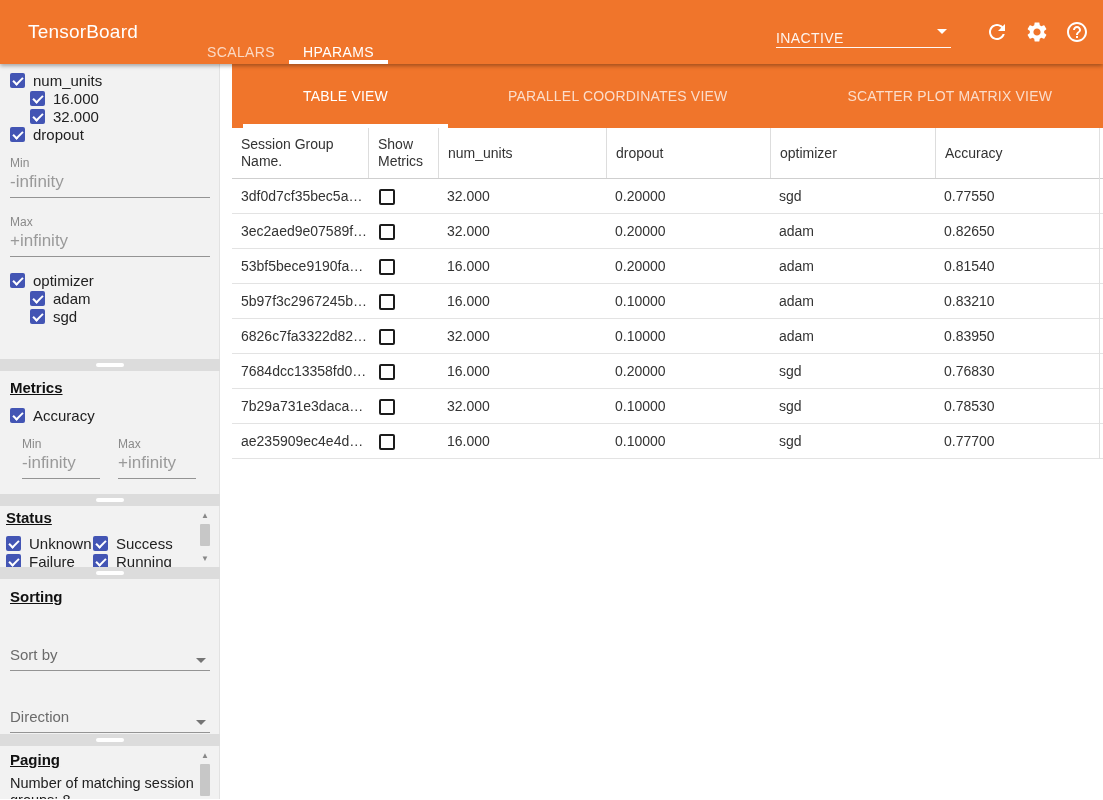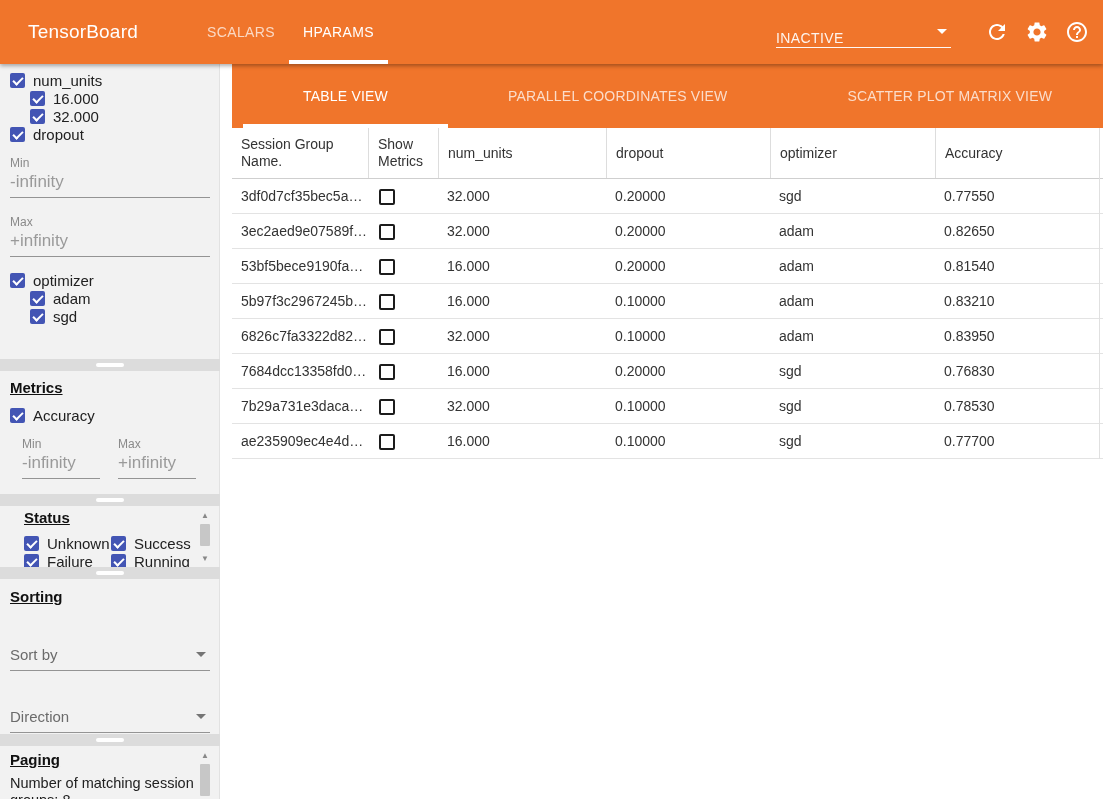--- a/index.html
+++ b/index.html
@@ -5,21 +5,21 @@
   * { margin:0; padding:0; box-sizing:border-box; }
   html,body { width:1103px; height:800px; overflow:hidden;
     font-family:"Liberation Sans","DejaVu Sans",sans-serif; background:#fff; }
 
   
   .topbar { position:relative; z-index:20; height:64px; background:#f0752b;
     display:flex; align-items:stretch; color:#fff;
     box-shadow:0 2px 4px rgba(0,0,0,.32); }
   .tb-title { align-self:center; margin-left:28px; font-size:19px; font-weight:500;
     letter-spacing:.2px; white-space:nowrap; }
-  .tb-nav { display:flex; margin-left:55px; }
+  .tb-nav { display:flex; margin-left:55px;align-items:flex-end; }
   .tb-nav .ttab { display:flex; align-items:center; padding:0 14px; font-size:14px;
     letter-spacing:.4px; color:rgba(255,255,255,.72); cursor:pointer;
     border-bottom:4px solid transparent; padding-top:4px; }
   .tb-nav .ttab.active { color:#fff; border-bottom-color:#fff; }
   .tb-right { margin-left:auto; display:flex; align-items:center; margin-right:14px; }
   .run-select { width:175px; height:32px; display:flex; align-items:center;
     justify-content:space-between; border-bottom:1px solid rgba(255,255,255,.95);
     margin-right:18px; cursor:pointer; }
   .run-select .val { font-size:14px; letter-spacing:.4px; color:rgba(255,255,255,.92);margin-top:12px; }
   .caret-down-w { width:0; height:0; border-left:5px solid transparent;
@@ -56,33 +56,33 @@
   .lbl-min { margin-top:13px; }
   .lbl-max { margin-top:17px; }
   .grp { margin-top:14px; }
 
   .sec-metrics { height:123px; padding:8px 0 8px 10px; }
   .sec-metrics .sec-h { margin-bottom:10px; }
   .minmax { display:flex; margin-left:12px; margin-top:13px; }
   .minmax .col { width:80px; margin-right:16px; }
   .minmax .fld-input { width:78px; }
 
-  .sec-status { height:61px; padding:3px 0 0 24px; position:relative; overflow:hidden; }
+  .sec-status { height:61px; padding:3px 0 0 6px; position:relative; overflow:hidden; }
   .sec-status .sec-h { margin-bottom:8px; }
   .status-grid { display:grid; grid-template-columns:87px auto; row-gap:0; width:180px; }
   .vscroll { position:absolute; right:7px; top:5px; bottom:3px; width:14px;
     display:flex; flex-direction:column; align-items:center; }
   .vscroll .arr { font-size:8px; color:#888; line-height:10px; cursor:pointer; }
   .vscroll .thumb { width:10px; background:#c7c7c7; border-radius:1px; margin-top:3px; cursor:pointer; }
   .sec-status .thumb { height:22px; }
   .vscroll .arr.bottom { margin-top:auto; }
 
   .sec-sorting { height:155px; padding:9px 0 0 10px; }
   .select { width:200px; border-bottom:1px solid #949494; display:flex;
-    align-items:center; justify-content:space-between; padding-bottom:7px; cursor:pointer; }
+    align-items:flex-end; justify-content:space-between; padding-bottom:7px; cursor:pointer; }
   .select .sel-label { font-size:15px; color:#6b6b6b; }
   .caret-down-g { width:0; height:0; border-left:5px solid transparent;
     border-right:5px solid transparent; border-top:5px solid #757575; margin-right:4px; }
   .sel-sortby { margin-top:41px; }
   .sel-direction { margin-top:37px; }
 
   .sec-paging { height:53px; padding:5px 0 0 10px; position:relative; overflow:hidden; }
   .sec-paging .sec-h { margin-bottom:7px; }
   .paging-text { width:196px; font-size:14.5px; line-height:17px; color:#212121; }
   .sec-paging .thumb { height:34px; }

